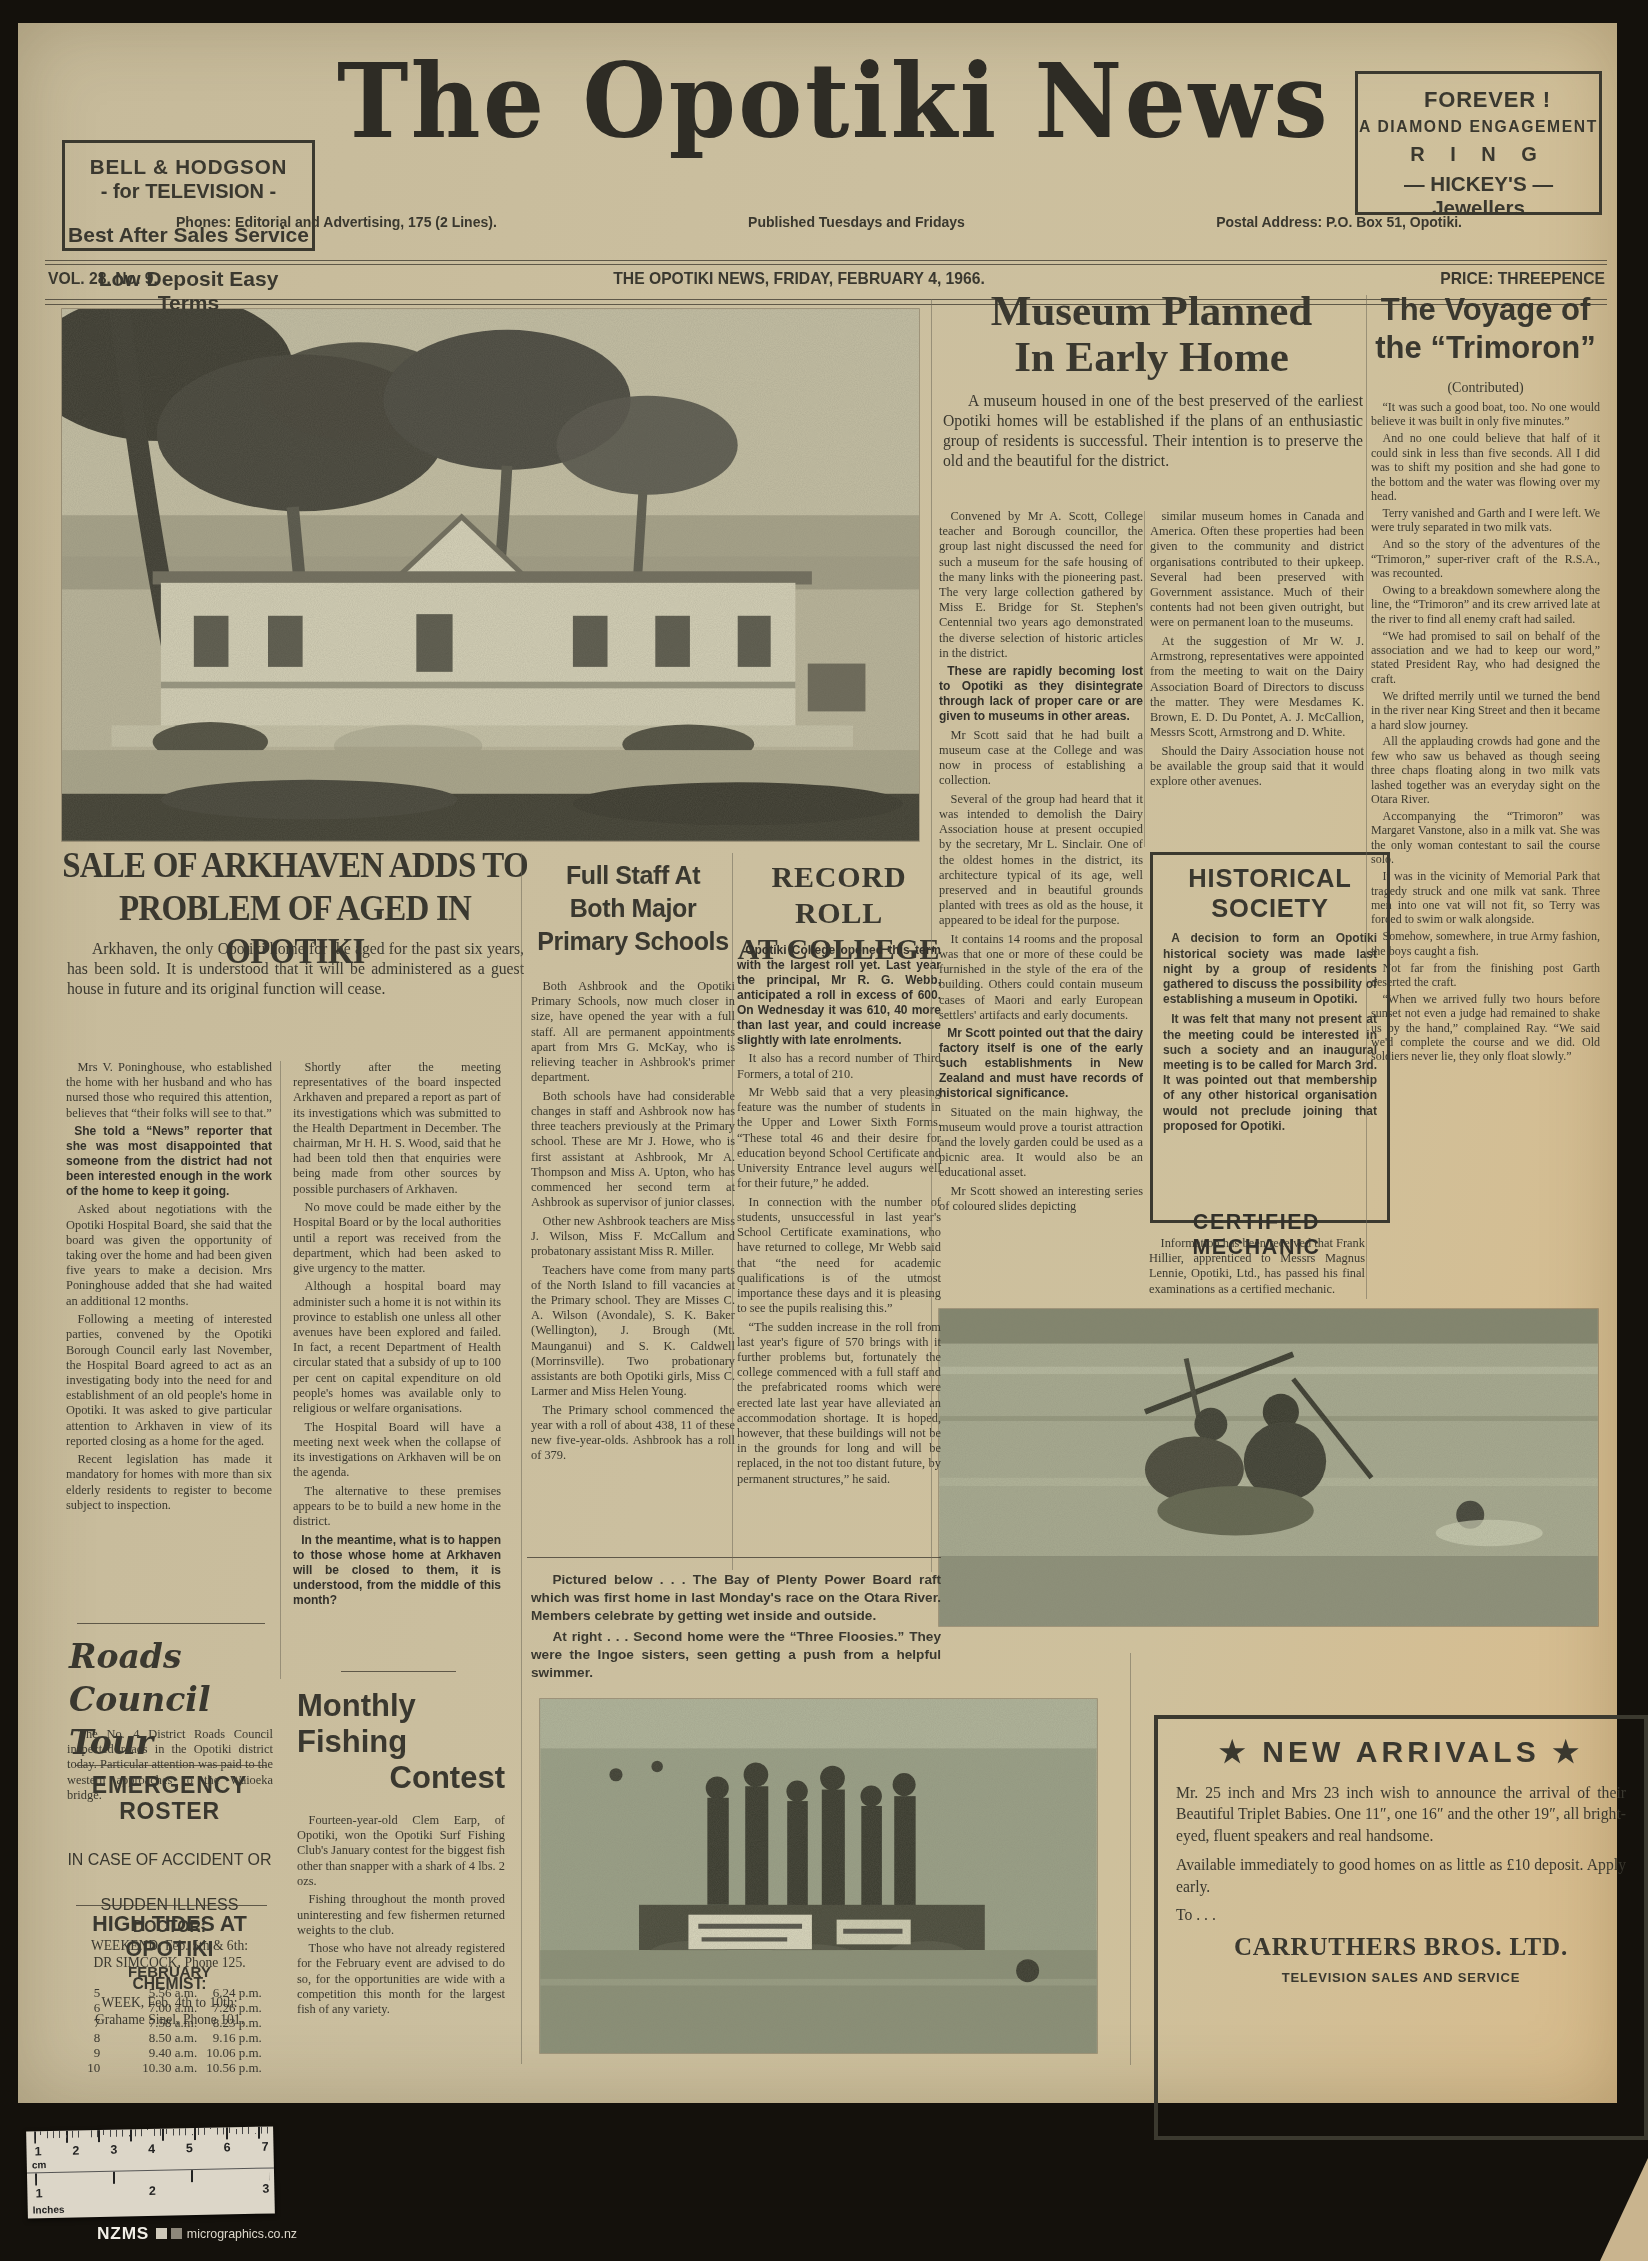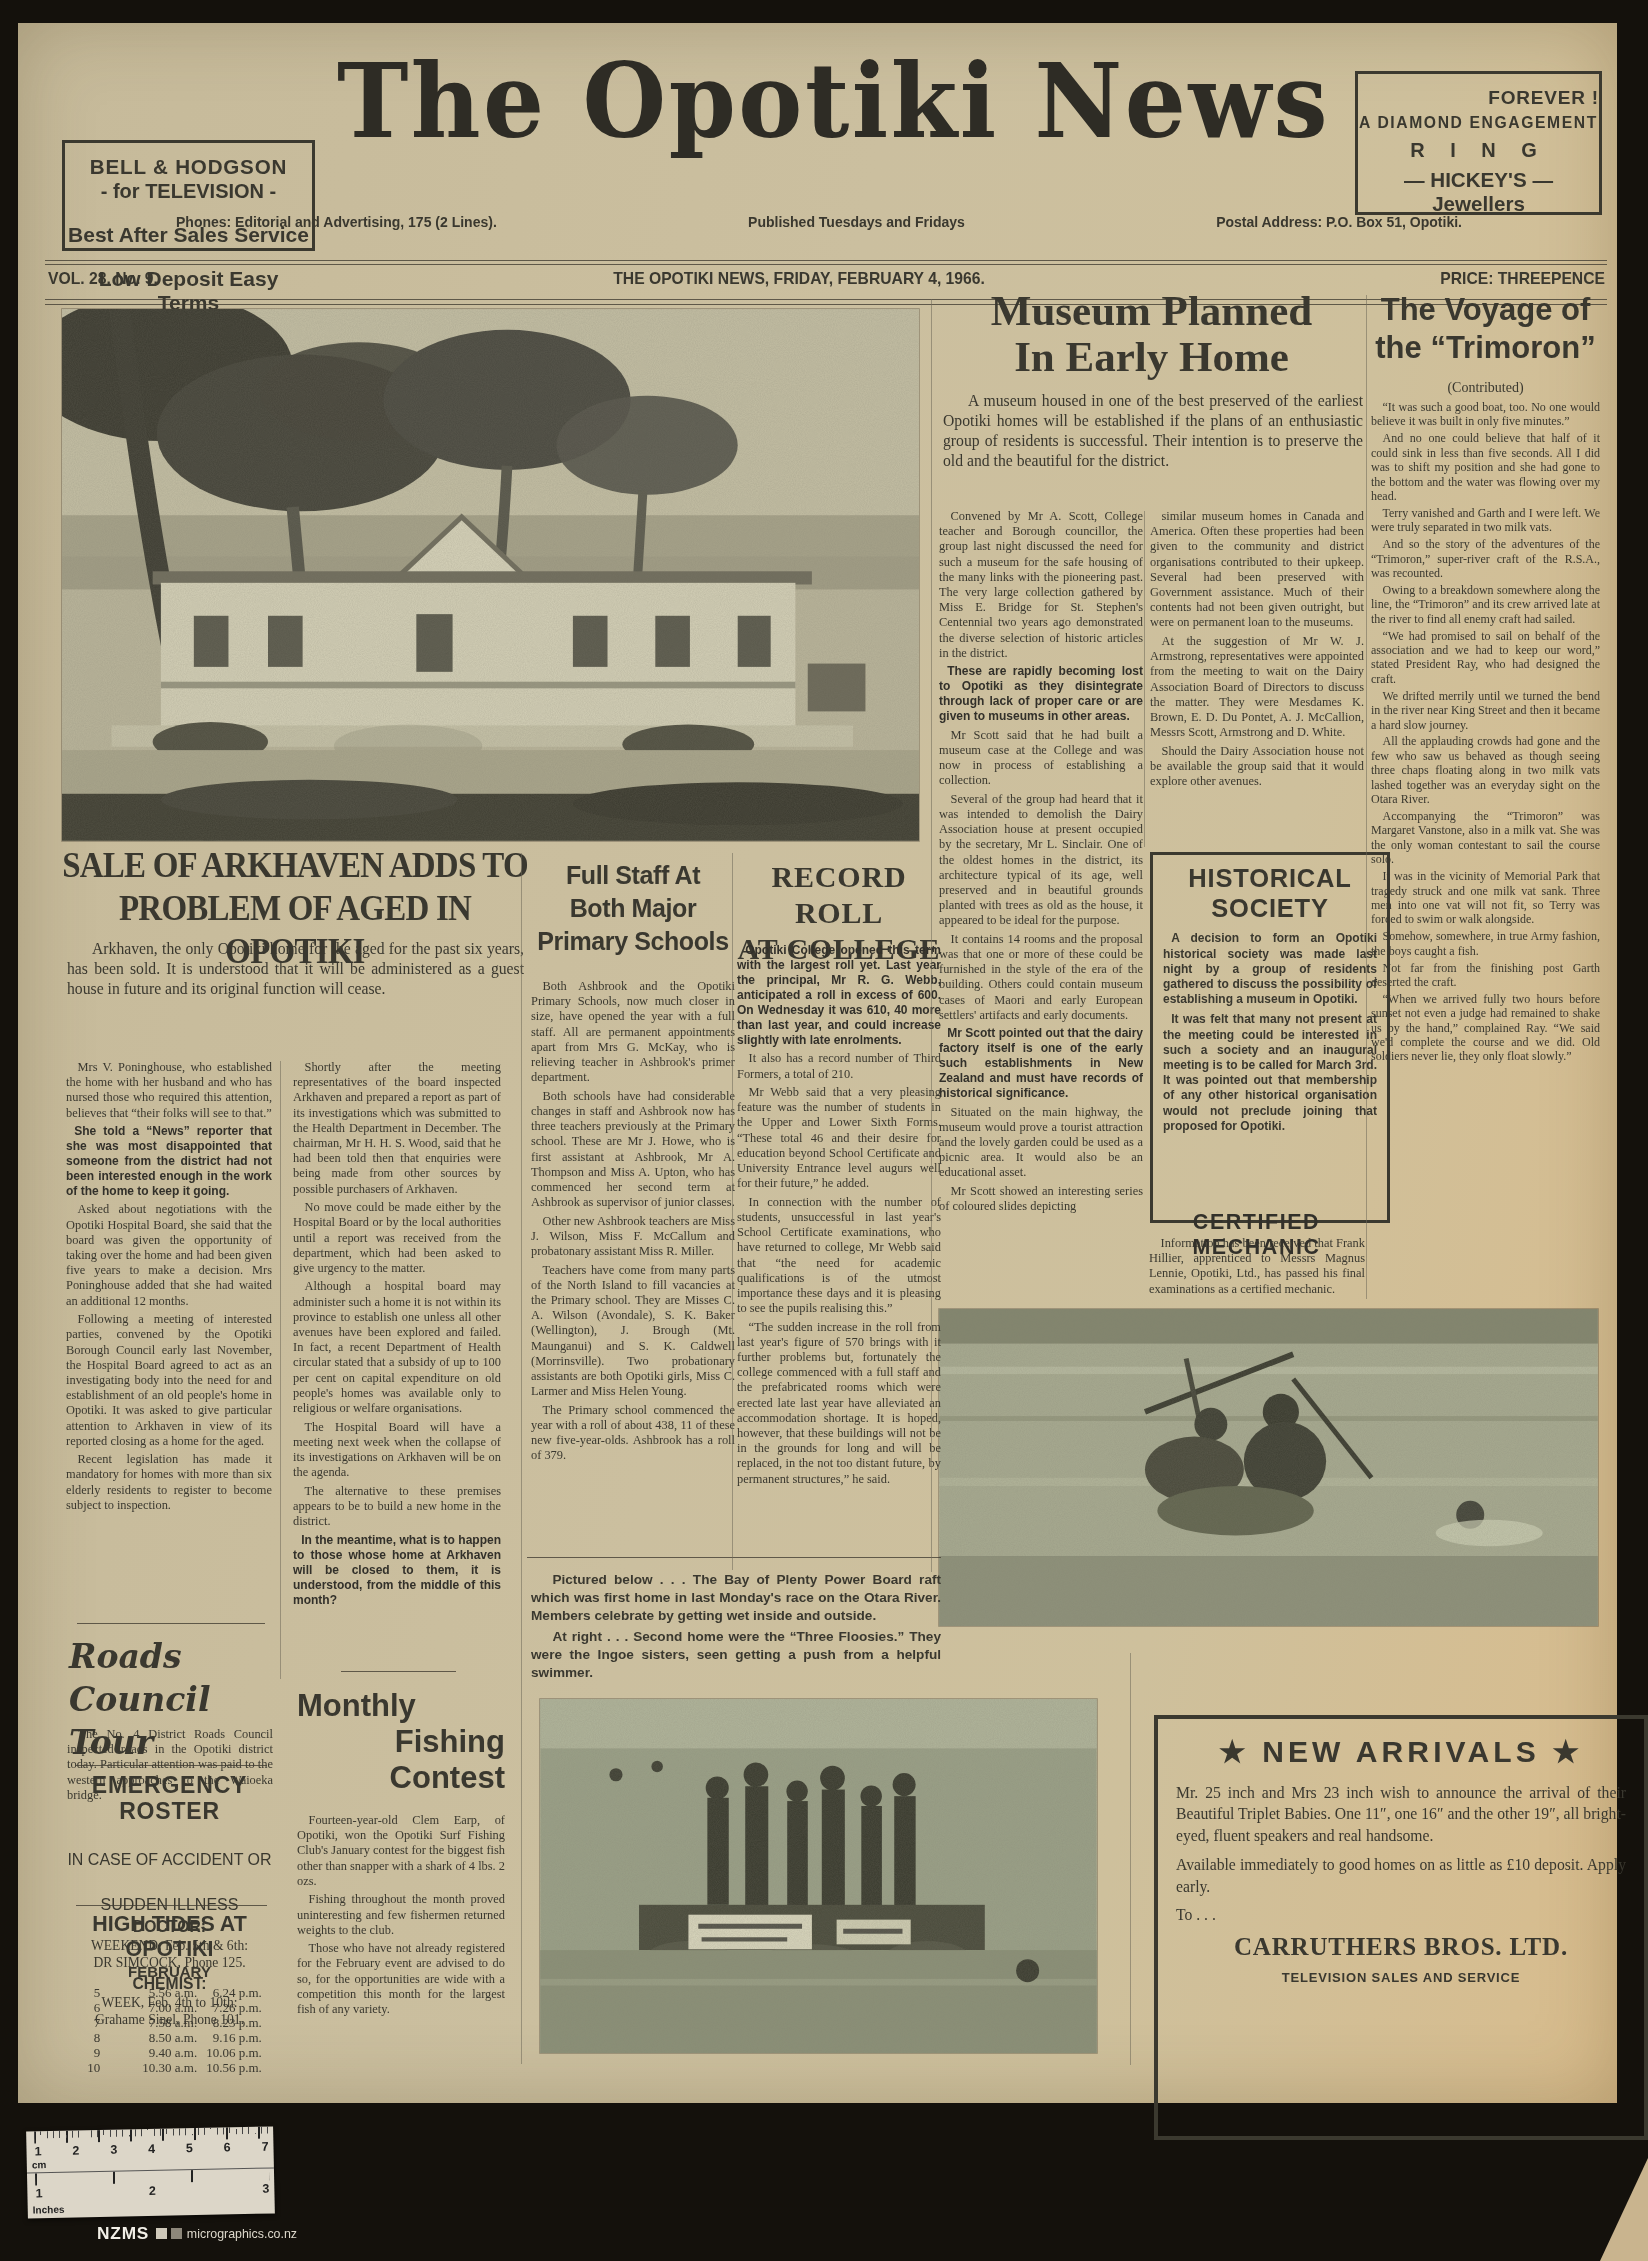--- a/index.html
+++ b/index.html
@@ -14,21 +14,21 @@
   .vrule{position:absolute;width:0.8px;background:#6f6a5a;opacity:.55;}
   .hrule{position:absolute;height:1.6px;background:#433f33;}
   .hrule.thin{height:0.8px;opacity:.8;}
   
   .adbox{position:absolute;border:3.3px solid #3b392f;text-align:center;
          font-family:"Liberation Sans",sans-serif;font-weight:bold;}
   .adbox .l1{font-size:20.6px;margin-top:11.5px;letter-spacing:0.8px;}
   .adbox .l2{font-size:20px;margin-top:1.6px;}
   .adbox .l3,.adbox .l4{font-size:21px;margin-top:20px;}
   .adbox .l5{font-size:16.5px;margin-top:4.1px;}
-  .adbox-r .l1{text-align:right;margin:13px 0 0 18px;font-size:19px;}
+  .adbox-r .l1{text-align:center;margin:13px 0 0 18px;font-size:22px;}
   .adbox-r .l2{font-size:15.7px;margin-top:5px;letter-spacing:1.6px;}
   .adbox-r .l3{font-size:20px;margin-top:6.6px;letter-spacing:10px;}
   .adbox-r .l4{font-size:20.6px;margin-top:6.6px;}
   .mast-title{position:absolute;text-align:center;font-family:"DejaVu Serif",serif;font-weight:bold;
               font-size:96px;letter-spacing:2.5px;color:#2e2c25;transform:scaleY(1.08);}
   .mast-sub{position:absolute;display:flex;justify-content:space-between;
             font-family:"Liberation Sans",sans-serif;font-weight:bold;font-size:14px;}
   .dateline{position:absolute;display:flex;justify-content:space-between;
             font-family:"Liberation Sans",sans-serif;font-weight:bold;font-size:15.7px;}
   
@@ -43,21 +43,21 @@
   .h-serif-big{position:absolute;text-align:center;font-family:"Liberation Serif",serif;
                font-weight:bold;color:#32302a;}
   .h-museum{font-size:43px;line-height:46px;}
   .h-arkhaven{font-size:33px;line-height:39px;letter-spacing:-0.8px;transform:scaleY(1.1);}
   .h-record{font-size:30px;line-height:36px;letter-spacing:0.8px;}
   .h-sans{position:absolute;font-family:"Liberation Sans",sans-serif;font-weight:bold;color:#32302a;}
   .h-trimoron{font-size:31px;line-height:38px;text-align:center;}
   .h-fullstaff{font-size:25px;line-height:33px;text-align:center;letter-spacing:-0.4px;}
   .h-fishing div{font-size:31px;line-height:36px;}
   .h-fishing div:nth-child(1){text-align:left;}
-  .h-fishing div:nth-child(2){text-align:right;}
+  .h-fishing div:nth-child(2){text-align:left;}
   .h-fishing div:nth-child(3){text-align:right;}
   .h-roads{position:absolute;font-family:"DejaVu Serif",serif;font-style:italic;font-weight:bold;
            font-size:33px;line-height:43px;}
   .byline{text-align:center;font:14px/18px "Liberation Serif",serif;margin:3.3px 0 5px;}
   
   .hist-box{position:absolute;border:3.3px solid #3b392f;padding:8.2px 10px;overflow:hidden;}
   .hist-box .t{font-family:"Liberation Sans",sans-serif;font-weight:bold;font-size:25.5px;
                line-height:30px;text-align:center;letter-spacing:0.8px;}
   .hist-box .paras{margin-top:8.2px;text-align:justify;}
   .hist-box .paras p{margin:0 0 5px;font-family:"Liberation Sans",sans-serif;font-weight:bold;

